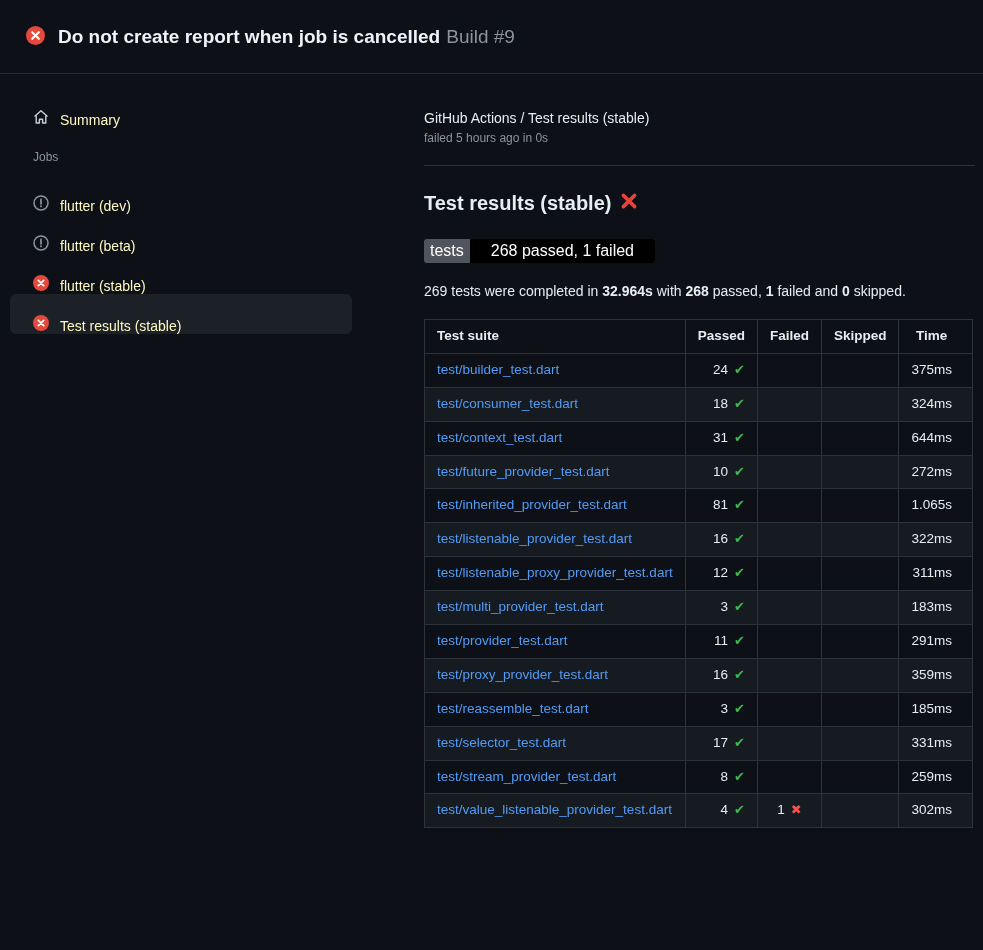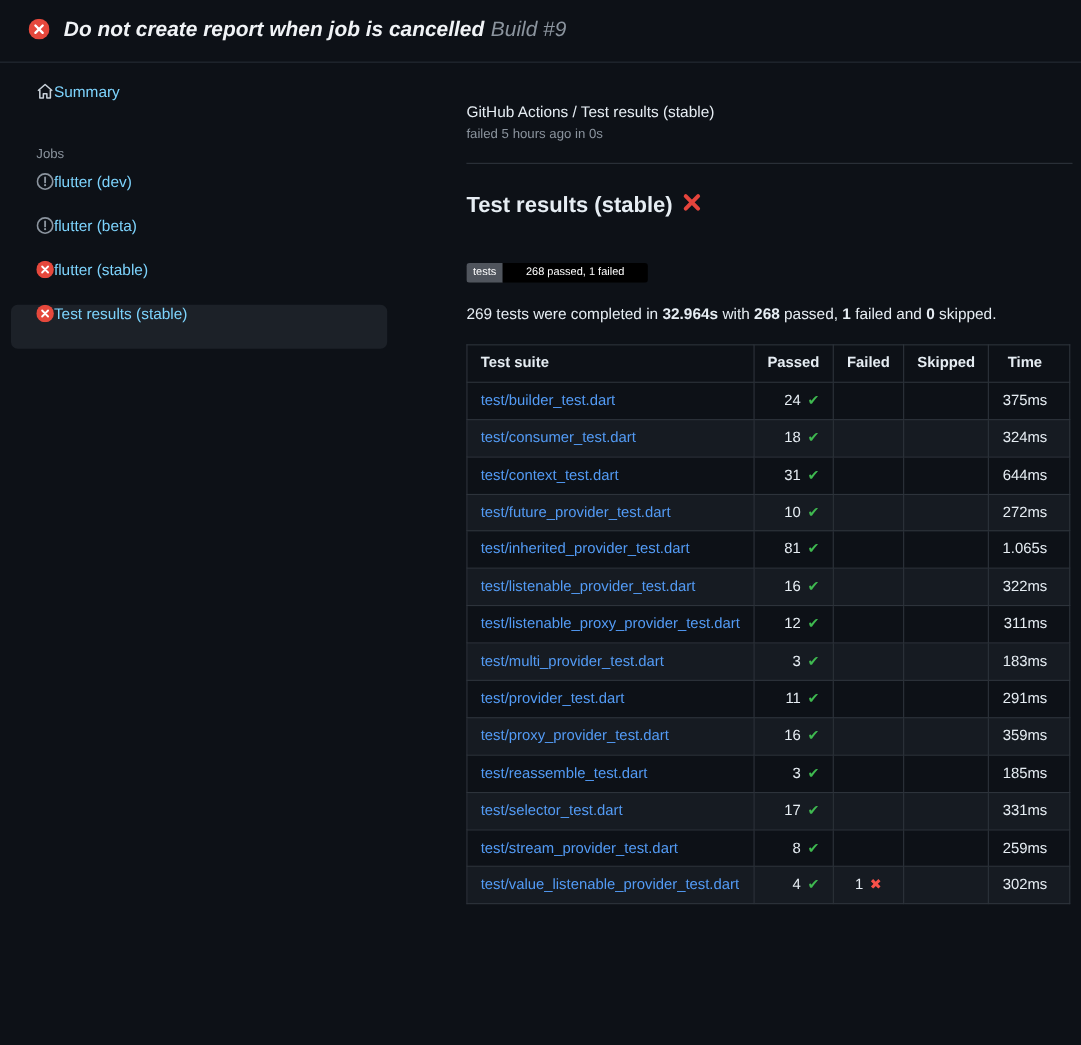--- a/index.html
+++ b/index.html
@@ -5,47 +5,47 @@
   * { box-sizing: border-box; }
   html,body { margin:0; padding:0; }
   body {
     width: 983px; height: 950px; overflow: hidden;
     background: #0d1117; color: #e6edf3;
     font-family: "Liberation Sans", "DejaVu Sans", sans-serif;
     font-size: 14px;
   }
   
   .topbar {
-    height: 57px; display: flex; align-items: center; gap: 13px;
-    padding: 0 26px; border-bottom: 1px solid #262c36; font-style: italic;
+    height: 74px; display: flex; align-items: center; gap: 13px;
+    padding: 0 26px; border-bottom: 1px solid #262c36;
   }
   .topbar h1 { margin: 0; font-size: 19px; font-weight: 700; color: #f0f3f6; }
   .topbar .build { color: #8b949e; font-weight: 400; margin-left: 6px; }
   
   .layout { display: flex; align-items: flex-start; }
   .sidebar { width: 400px; flex: 0 0 400px; padding: 18px 48px 0 10px; }
   .side-item {
-    display: flex; align-items: flex-start; 
+    display: flex; align-items: flex-end; gap: 11px;
     height: 40px; padding: 0 12px 0 23px; border-radius: 6px;
-    color: #7dd3fc; cursor: pointer; font-size: 14px;
+    color: #fef9c3; cursor: pointer; font-size: 14px;
   }
   .side-item.selected { background: #1c2128; }
   .jobs-label { color: #8b949e; font-size: 12px; margin: 22px 0 10px 23px; }
   .summary-item { margin-bottom: 2px; height: 36px; }
   
   main { flex: 1; padding: 36px 8px 0 24px; min-width: 0; }
   .breadcrumb { font-weight: 400; font-size: 14px; color: #e6edf3; }
   .status-line { color: #8b949e; font-size: 12px; margin-top: 5px; }
   .divider { border: none; border-top: 1px solid #2d333b; margin: 20px 0 0 0; }
   .section-title {
     margin: 26px 0 0 0; font-size: 20px; font-weight: 700;
     display: flex; align-items: center; gap: 9px;
   }
   .badge {
-    display: inline-flex; margin-top: 40px; font-size: 10px;
+    display: inline-flex; margin-top: 24px; font-size: 16px;
     border-radius: 3px; overflow: hidden; line-height: 1;
   }
   .badge-key { background: #50555d; color: #ffffff; padding: 4px 6px; }
   .badge-val { background: #000000; color: #ffffff; padding: 4px 21px; text-align: right; }
   .report-title {
     margin: 34px 0 0 0; font-size: 20px; font-weight: 700; color: #539bf5;
     display: flex; align-items: center; gap: 9px;
     padding-bottom: 10px; border-bottom: 1px solid #2d333b;
   }
   .report-title a { color: #539bf5; text-decoration: none; }

